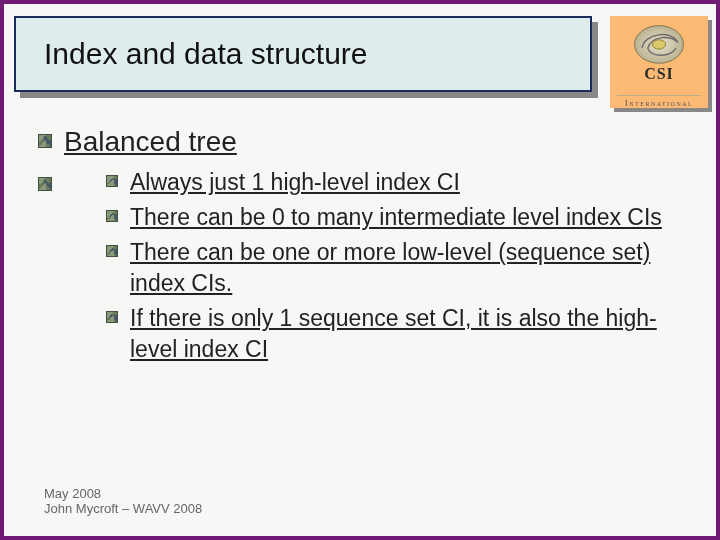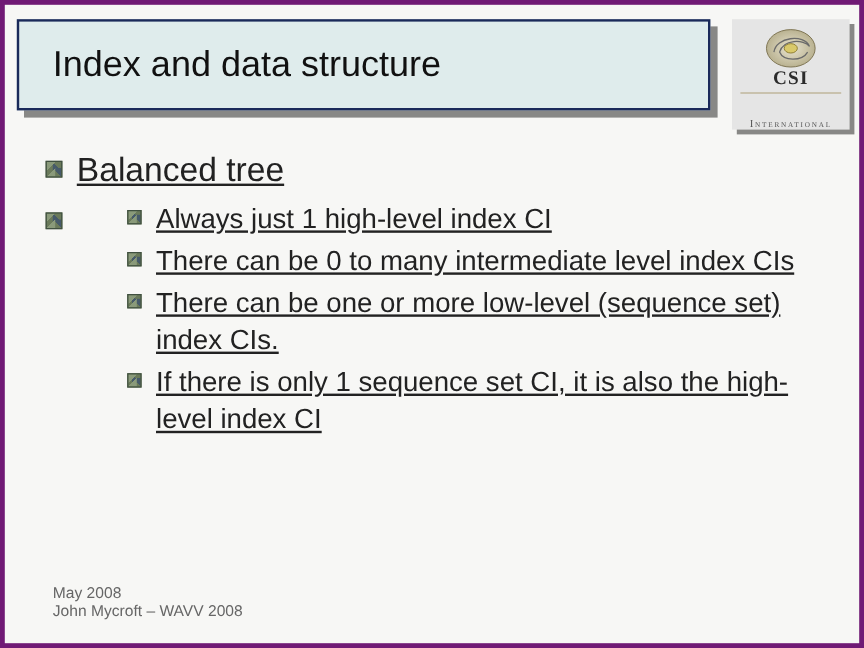--- a/index.html
+++ b/index.html
@@ -47,21 +47,21 @@
   .title-text {
     font-size: 30px;
     color: #111;
   }
   .logo-card {
     position: absolute;
     right: 6px;
     top: 0;
     width: 98px;
     height: 92px;
-    background: #e5e5e5;
+    background: #fdba74;
     box-shadow: 4px 4px 0 rgba(0,0,0,0.45);
     display: flex;
     flex-direction: column;
     align-items: center;
     padding-top: 4px;
     box-sizing: border-box;
   }
   .logo-swirl {
     width: 60px;
     height: 50px;
@@ -77,22 +77,22 @@
   }
   .logo-line2 {
     font-family: "Times New Roman", serif;
     font-variant: small-caps;
     letter-spacing: 1.5px;
     font-size: 9px;
     color: #555;
     border-top: 1px solid #b6ab8a;
     width: 86%;
     text-align: center;
-    margin-top: 2px;
-    padding-top: 20px;
+    margin-top: 12px;
+    padding-top: 2px;
   }
   
   .content {
     position: absolute;
     left: 34px;
     top: 120px;
     right: 34px;
     color: #222;
   }
   ul.level1 {

